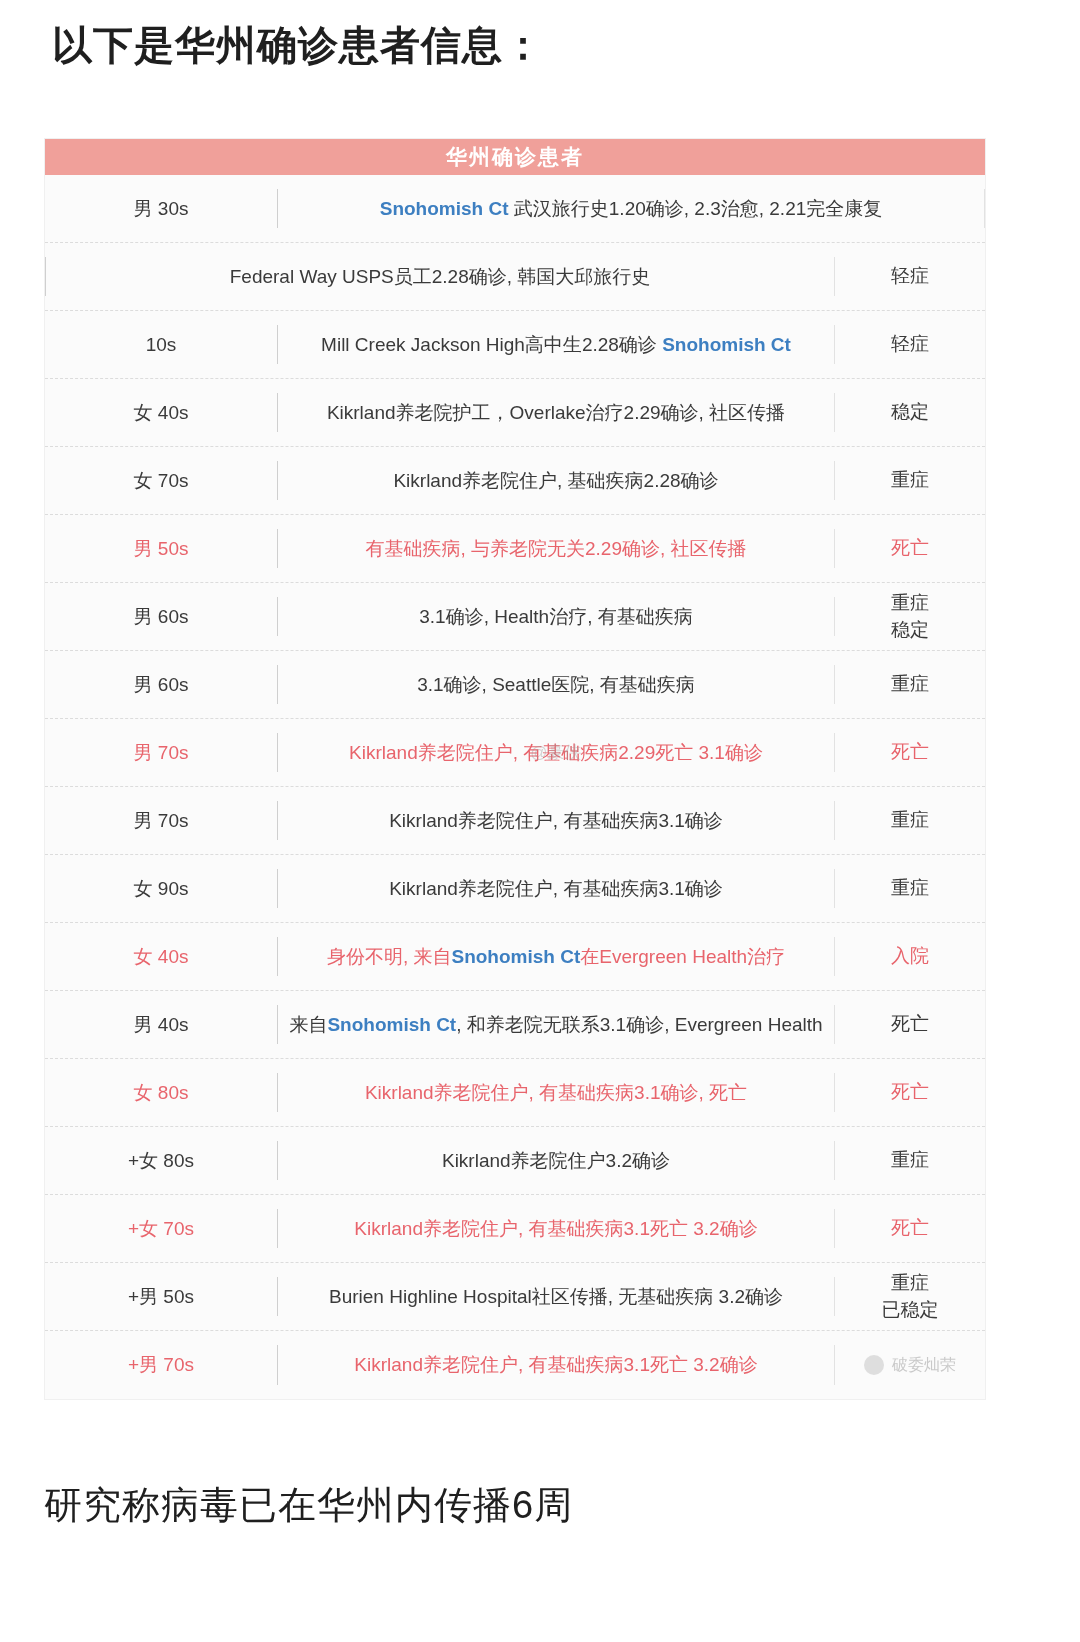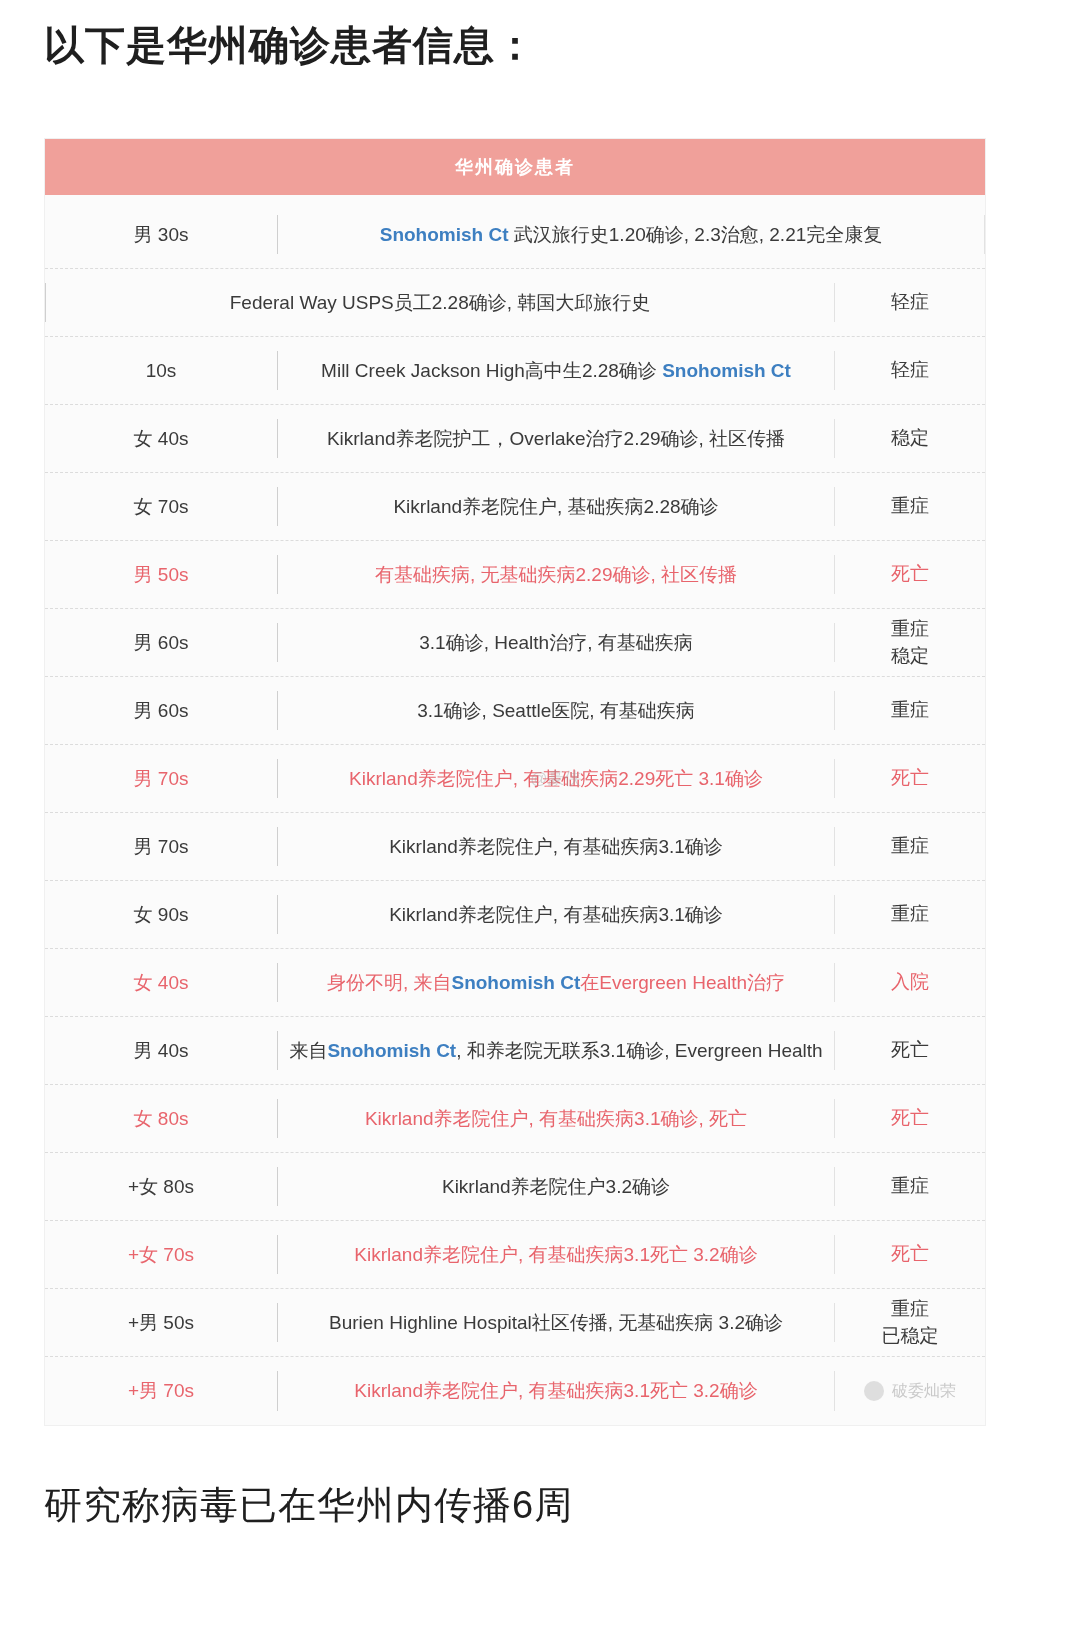--- a/index.html
+++ b/index.html
@@ -16,21 +16,21 @@
     overflow: hidden;
   }
   .page {
     width: 1080px;
     height: 1642px;
     position: relative;
     box-sizing: border-box;
   }
   .heading {
     position: absolute;
-    left: 44px;
+    left: 52px;
     top: 18px;
     font-size: 40px;
     font-weight: 700;
     letter-spacing: 1px;
     color: #1f1f1f;
   }
   .footer-note {
     position: absolute;
     left: 44px;
     top: 1480px;
@@ -42,33 +42,32 @@
   .table-card {
     position: absolute;
     left: 44px;
     top: 138px;
     width: 942px;
     background: #fbfbfb;
     border: 1px solid #f0f0f0;
     box-sizing: border-box;
   }
   .table-title {
-    height: 56px;
+    height: 36px;
     background: #f0a09a;
     color: #ffffff;
-    font-size: 18px;
+    font-size: 21px;
     font-weight: 700;
     letter-spacing: 2px;
     display: flex;
     align-items: center;
     justify-content: center;
   }
   .rows {
     padding: 0;
-    margin-top: 6px;
   }
   .row {
     display: flex;
     align-items: stretch;
     border-bottom: 1px dashed #dcdcdc;
     min-height: 68px;
     box-sizing: border-box;
   }
   .row:last-child {
     border-bottom: none;
@@ -217,21 +216,21 @@
           </div>
           <div class="vline"></div>
           <div class="cell-status">
             <div>重症</div>
           </div>
         </div>
         <div class="row">
           <div class="cell-age red">男 50s</div>
           <div class="divider"></div>
           <div class="cell-desc">
-            <div class="line"><span class="red">有基础疾病, 无基础疾病</span></div>
+            <div class="line"><span class="red">有基础疾病, 与养老院无关</span></div>
             <div class="line"><span class="red">2.29确诊, 社区传播</span></div>
           </div>
           <div class="vline"></div>
           <div class="cell-status red">
             <div>死亡</div>
           </div>
         </div>
         <div class="row">
           <div class="cell-age">男 60s</div>
           <div class="divider"></div>

